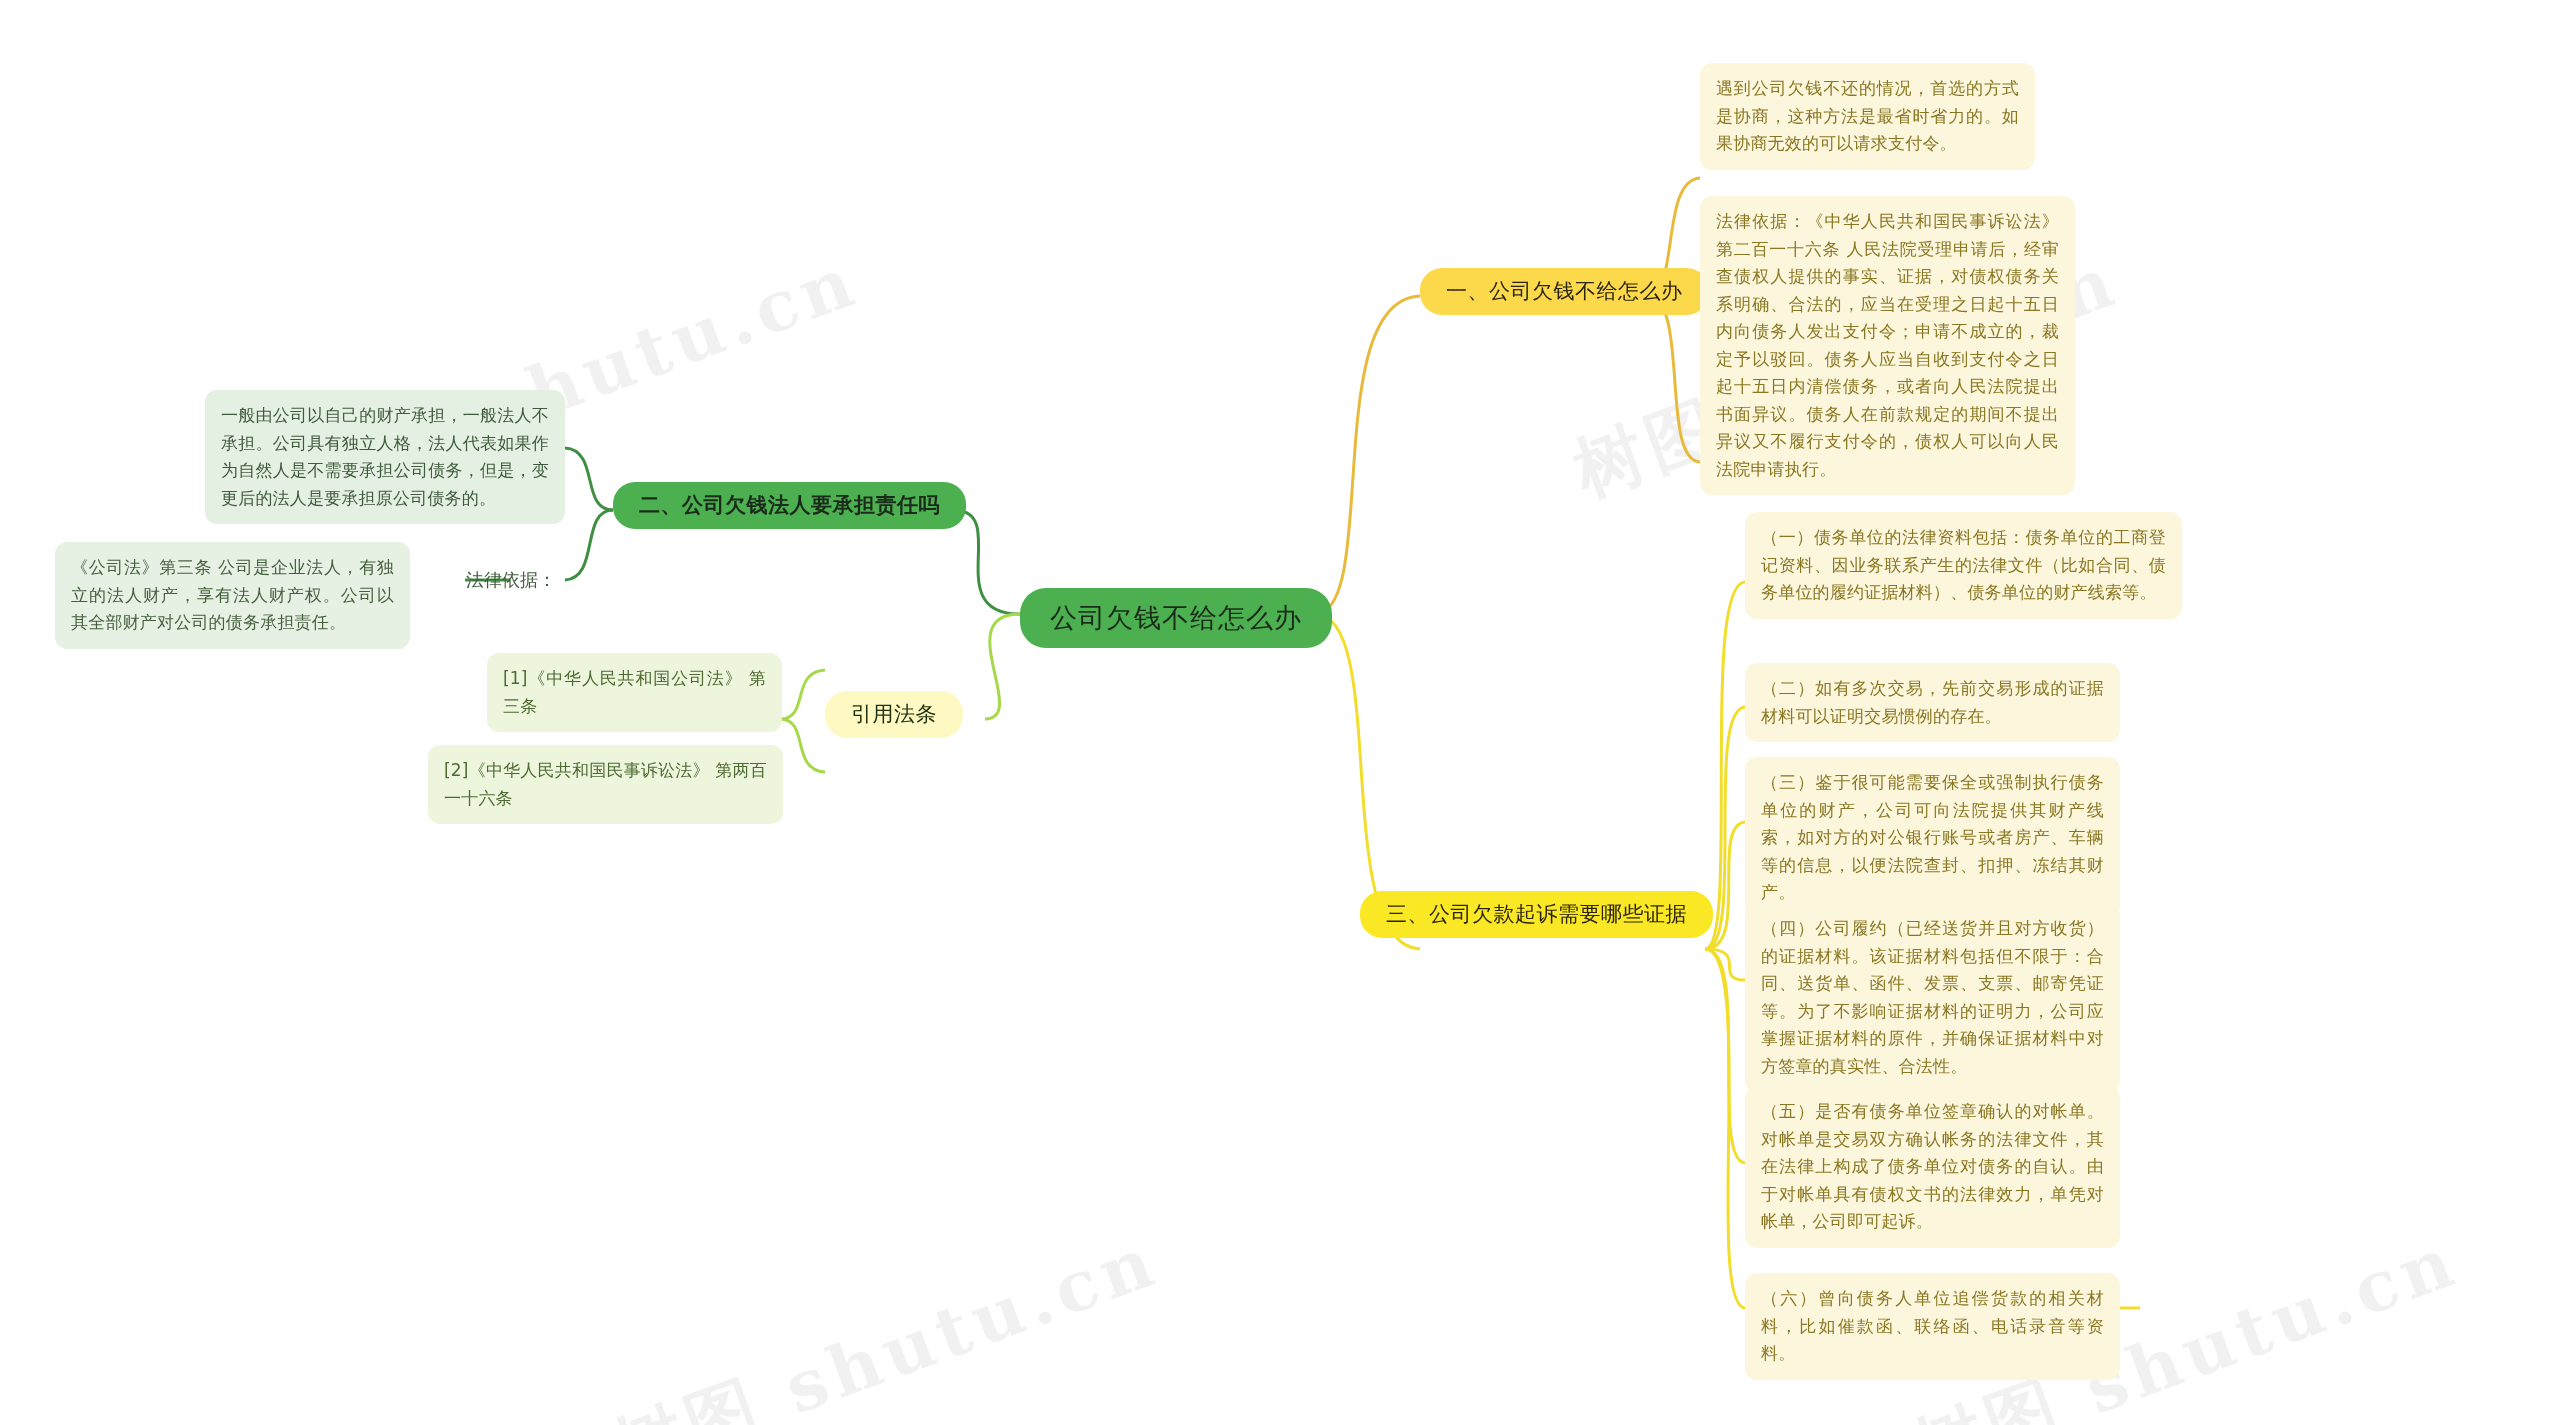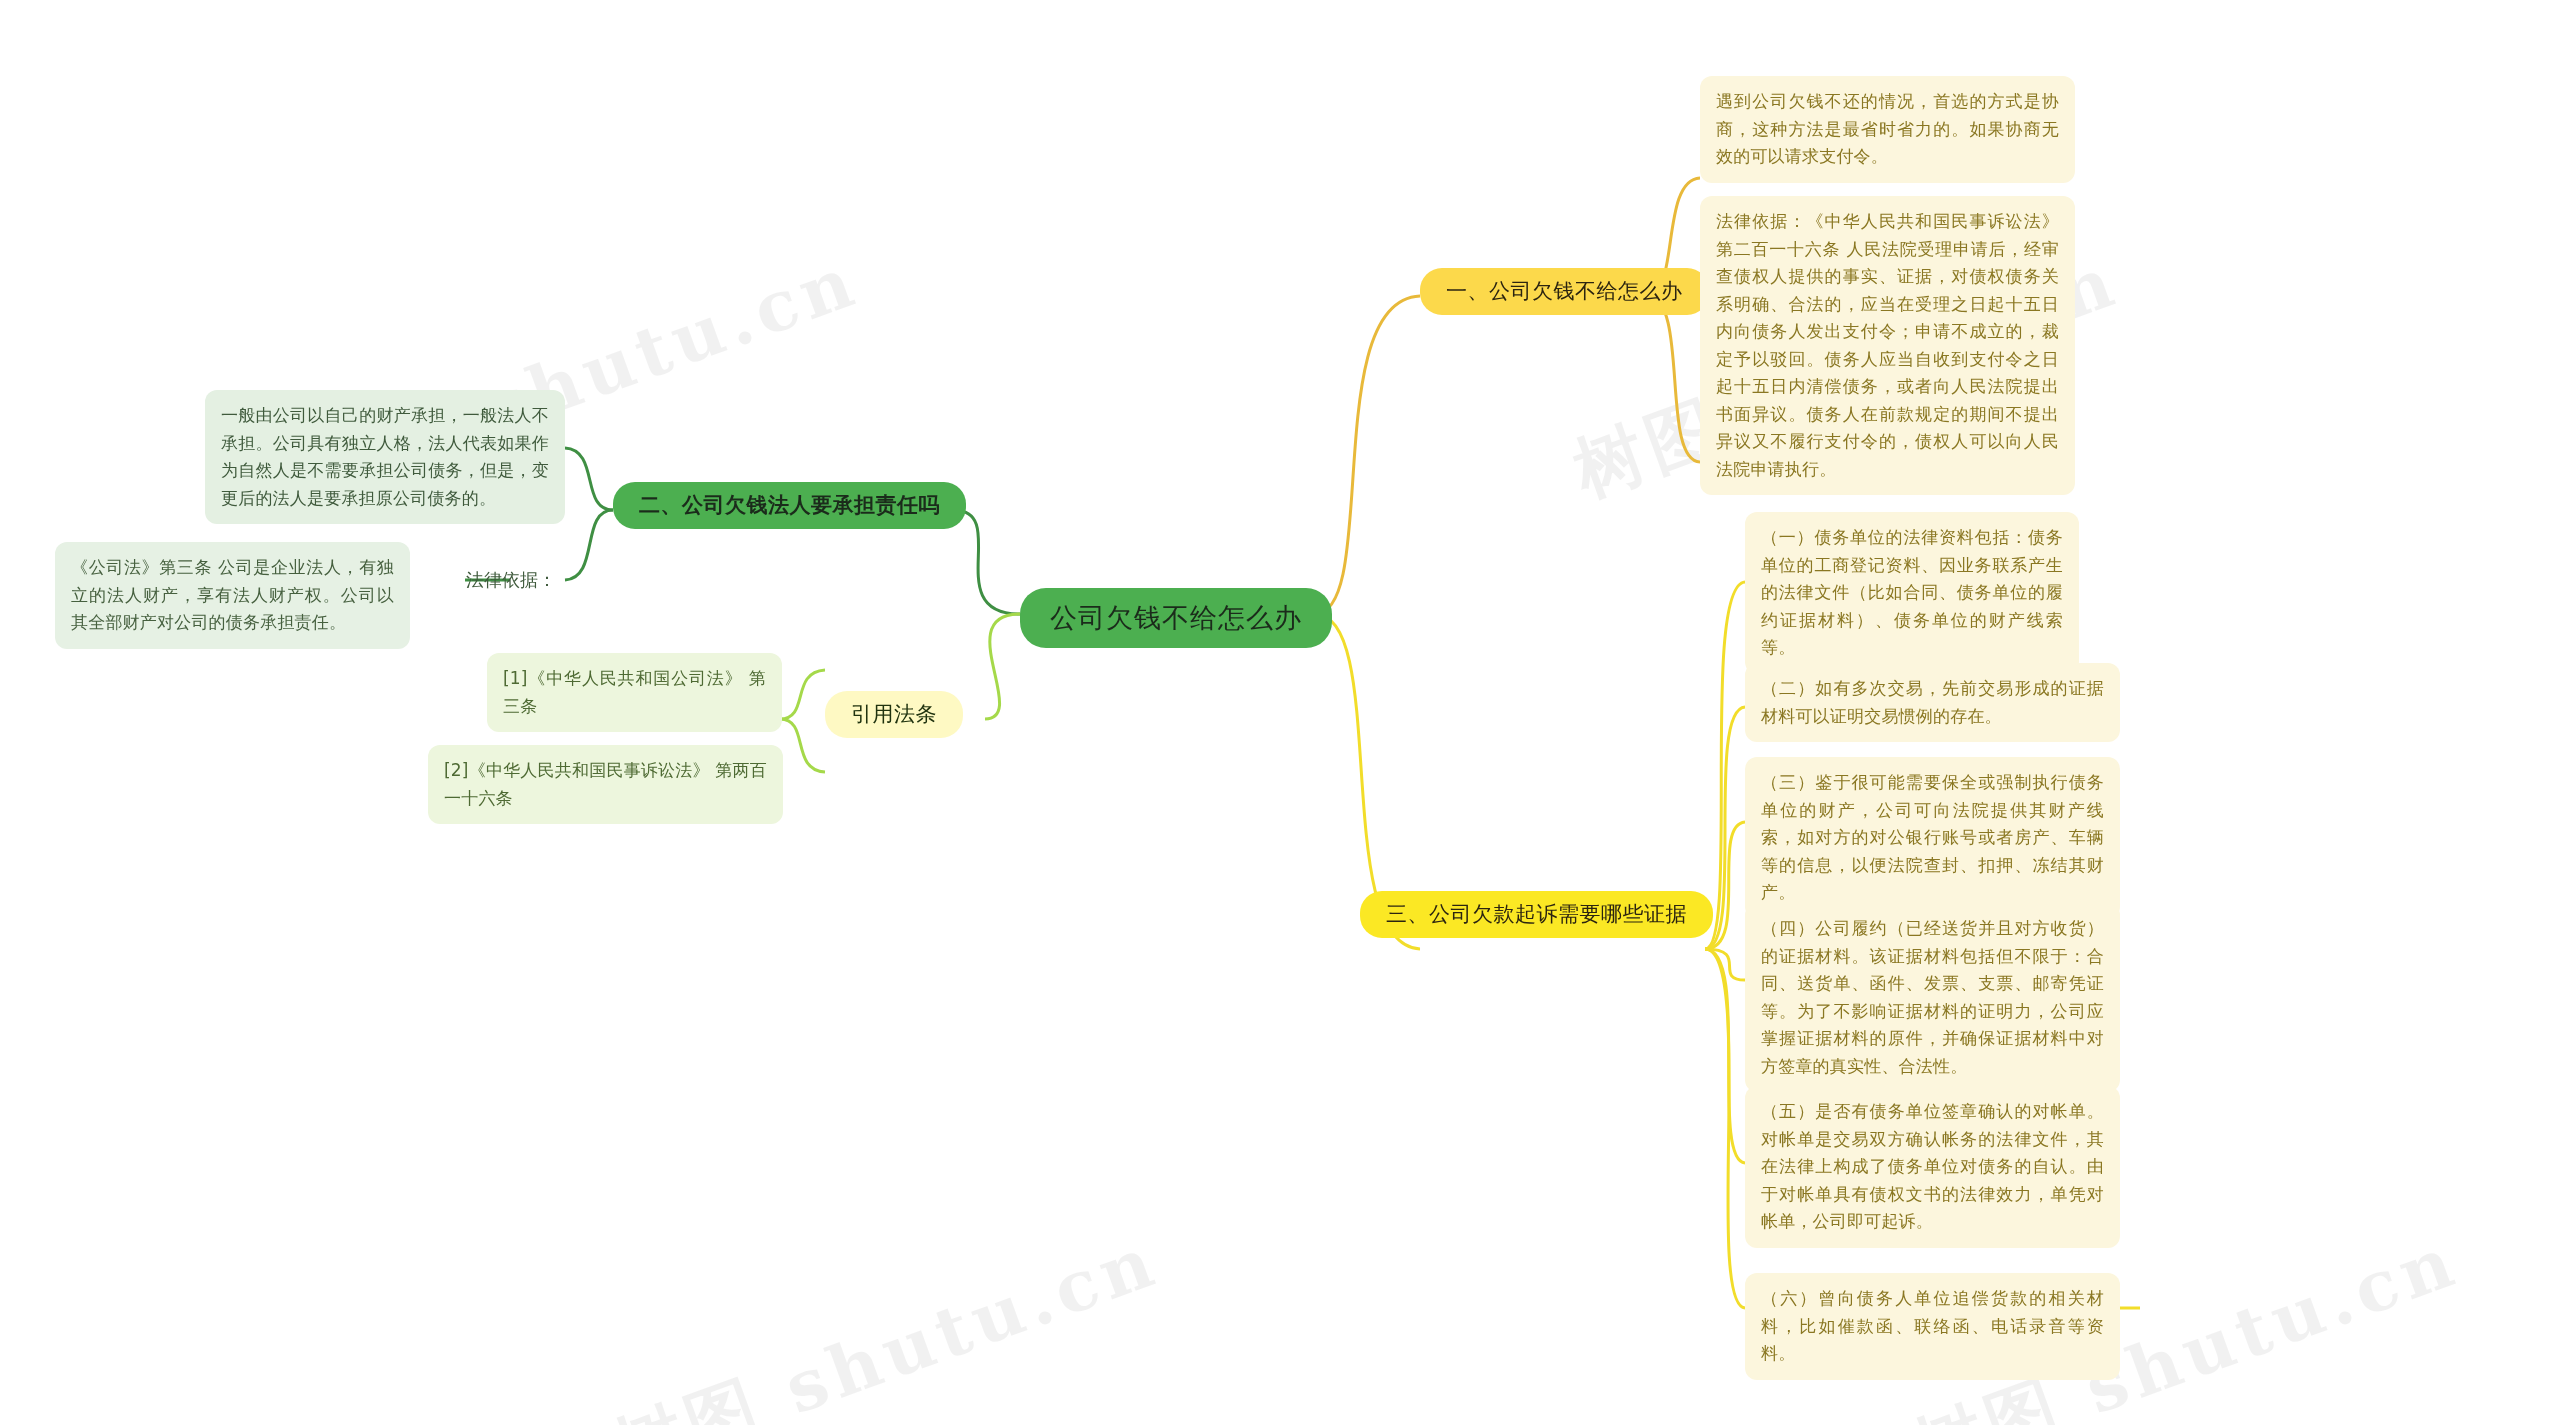--- a/index.html
+++ b/index.html
@@ -165,41 +165,41 @@
     <path d="M 1705 949 C 1750 949 1710 1160 1745 1163" fill="none" stroke="#f2dd2a" stroke-width="3"></path>
     <path d="M 1705 949 C 1755 949 1705 1305 1745 1308" fill="none" stroke="#f2dd2a" stroke-width="3"></path>
 
     <path d="M 2080 1308 L 2140 1308" fill="none" stroke="#f2dd2a" stroke-width="3"></path>
   </svg>
 
   <div class="node root-node" style="left:1020px; top:588px;">公司欠钱不给怎么办</div>
 
   <div class="node topic-yellow" style="left:1420px; top:268px;">一、公司欠钱不给怎么办</div>
 
-  <div class="node leaf leaf-yellow" style="left:1700px; top:76px; width:375px;">遇到公司欠钱不还的情况，首选的方式是协商，这种方法是最省时省力的。如果协商无效的可以请求支付令。</div>
+  <div class="node leaf leaf-yellow" style="left:1700px; top:63px; width:335px;">遇到公司欠钱不还的情况，首选的方式是协商，这种方法是最省时省力的。如果协商无效的可以请求支付令。</div>
 
   <div class="node leaf leaf-yellow" style="left:1700px; top:196px; width:375px;">法律依据：《中华人民共和国民事诉讼法》第二百一十六条 人民法院受理申请后，经审查债权人提供的事实、证据，对债权债务关系明确、合法的，应当在受理之日起十五日内向债务人发出支付令；申请不成立的，裁定予以驳回。债务人应当自收到支付令之日起十五日内清偿债务，或者向人民法院提出书面异议。债务人在前款规定的期间不提出异议又不履行支付令的，债权人可以向人民法院申请执行。</div>
 
   <div class="node topic-green" style="left:613px; top:482px;">二、公司欠钱法人要承担责任吗</div>
 
   <div class="node leaf leaf-green-soft" style="left:205px; top:390px; width:360px;">一般由公司以自己的财产承担，一般法人不承担。公司具有独立人格，法人代表如果作为自然人是不需要承担公司债务，但是，变更后的法人是要承担原公司债务的。</div>
 
   <div class="node sub-label-green" style="left:466px; top:568px;">法律依据：</div>
 
   <div class="node leaf leaf-green-mid" style="left:55px; top:542px; width:355px;">《公司法》第三条 公司是企业法人，有独立的法人财产，享有法人财产权。公司以其全部财产对公司的债务承担责任。</div>
 
   <div class="node topic-lightgreen" style="left:825px; top:691px;">引用法条</div>
 
   <div class="node leaf leaf-lightgreen" style="left:487px; top:653px; width:295px;">[1]《中华人民共和国公司法》 第三条</div>
 
   <div class="node leaf leaf-lightgreen" style="left:428px; top:745px; width:355px;">[2]《中华人民共和国民事诉讼法》 第两百一十六条</div>
 
   <div class="node topic-yellow-bright" style="left:1360px; top:891px;">三、公司欠款起诉需要哪些证据</div>
 
-  <div class="node leaf leaf-yellow" style="left:1745px; top:512px; width:334px;">（一）债务单位的法律资料包括：债务单位的工商登记资料、因业务联系产生的法律文件（比如合同、债务单位的履约证据材料）、债务单位的财产线索等。</div>
+  <div class="node leaf leaf-yellow" style="left:1745px; top:512px; width:437px;">（一）债务单位的法律资料包括：债务单位的工商登记资料、因业务联系产生的法律文件（比如合同、债务单位的履约证据材料）、债务单位的财产线索等。</div>
 
   <div class="node leaf leaf-yellow" style="left:1745px; top:663px; width:375px;">（二）如有多次交易，先前交易形成的证据材料可以证明交易惯例的存在。</div>
 
   <div class="node leaf leaf-yellow" style="left:1745px; top:757px; width:375px;">（三）鉴于很可能需要保全或强制执行债务单位的财产，公司可向法院提供其财产线索，如对方的对公银行账号或者房产、车辆等的信息，以便法院查封、扣押、冻结其财产。</div>
 
   <div class="node leaf leaf-yellow" style="left:1745px; top:903px; width:375px;">（四）公司履约（已经送货并且对方收货）的证据材料。该证据材料包括但不限于：合同、送货单、函件、发票、支票、邮寄凭证等。为了不影响证据材料的证明力，公司应掌握证据材料的原件，并确保证据材料中对方签章的真实性、合法性。</div>
 
   <div class="node leaf leaf-yellow" style="left:1745px; top:1086px; width:375px;">（五）是否有债务单位签章确认的对帐单。对帐单是交易双方确认帐务的法律文件，其在法律上构成了债务单位对债务的自认。由于对帐单具有债权文书的法律效力，单凭对帐单，公司即可起诉。</div>
 
   <div class="node leaf leaf-yellow" style="left:1745px; top:1273px; width:375px;">（六）曾向债务人单位追偿货款的相关材料，比如催款函、联络函、电话录音等资料。</div>

